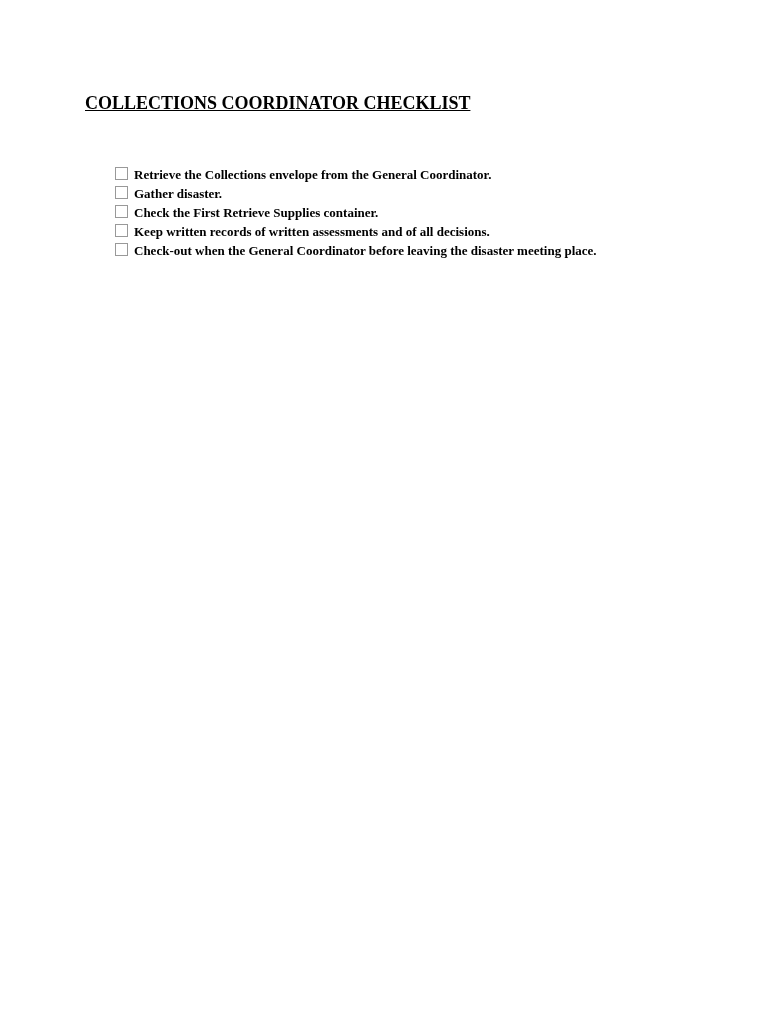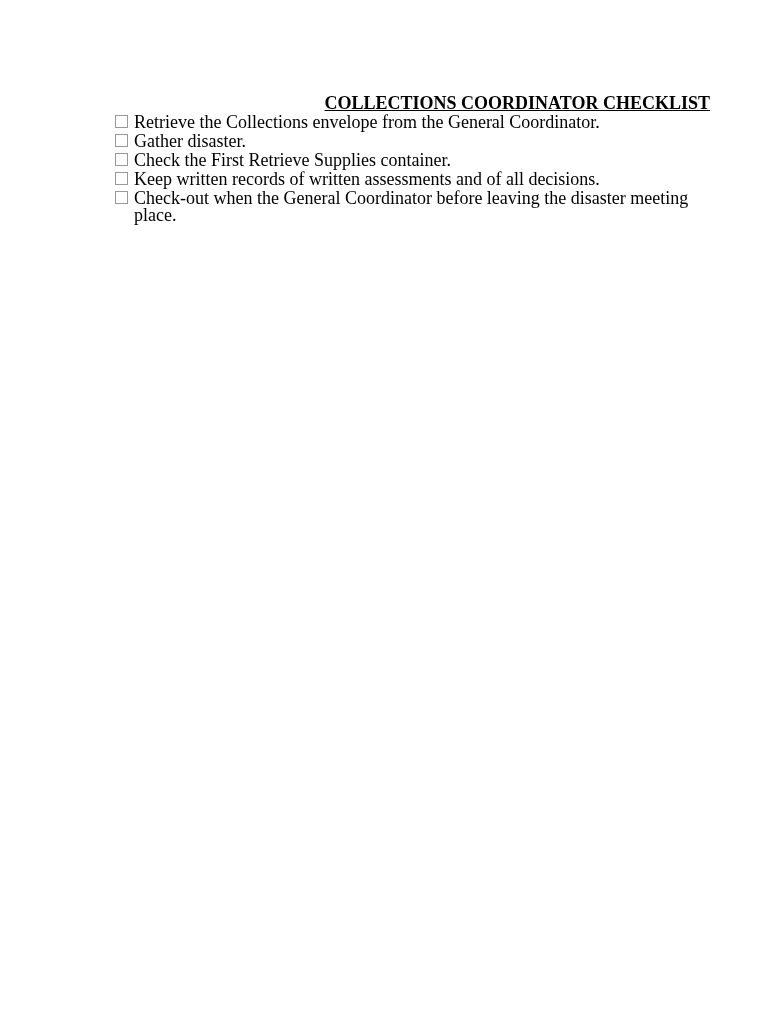--- a/index.html
+++ b/index.html
@@ -16,21 +16,22 @@
     }
     .page {
       padding-top: 93px;
       padding-left: 115px;
       padding-right: 60px;
     }
     .title {
       font-size: 18px;
       font-weight: bold;
       text-decoration: underline;
-      text-align: right;
+      text-align: left;
+      margin-bottom: 52px;
       margin-left: -30px;
     }
     .checklist {
       display: flex;
       flex-direction: column;
       gap: 2px;
     }
     .checklist-item {
       display: flex;
       align-items: flex-start;
@@ -39,22 +40,23 @@
     }
     .checkbox {
       width: 13px;
       height: 13px;
       border: 1px solid #999999;
       background: #ffffff;
       flex-shrink: 0;
       margin-top: 1px;
     }
     .item-text {
-      font-size: 18px;
+      font-size: 13px;
       line-height: 17px;
+      font-weight: bold;
     }
   </style>
 </head>
 <body>
 
 <div class="page">
   <h1 class="title">COLLECTIONS COORDINATOR CHECKLIST</h1>
   <div class="checklist">
     <div class="checklist-item">
       <span class="checkbox"></span>

